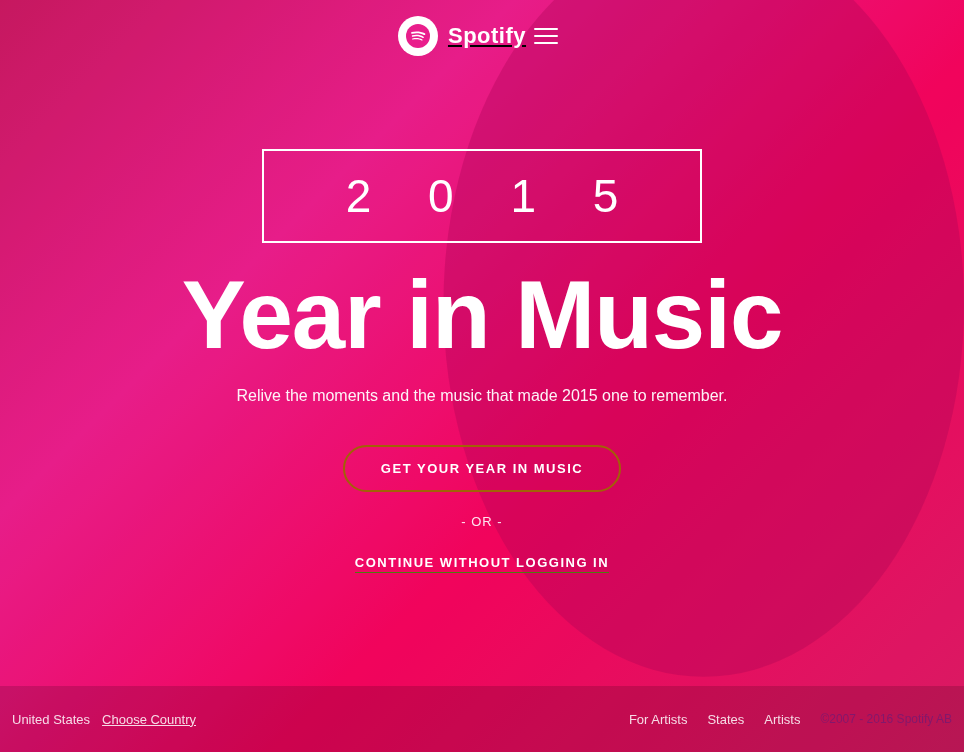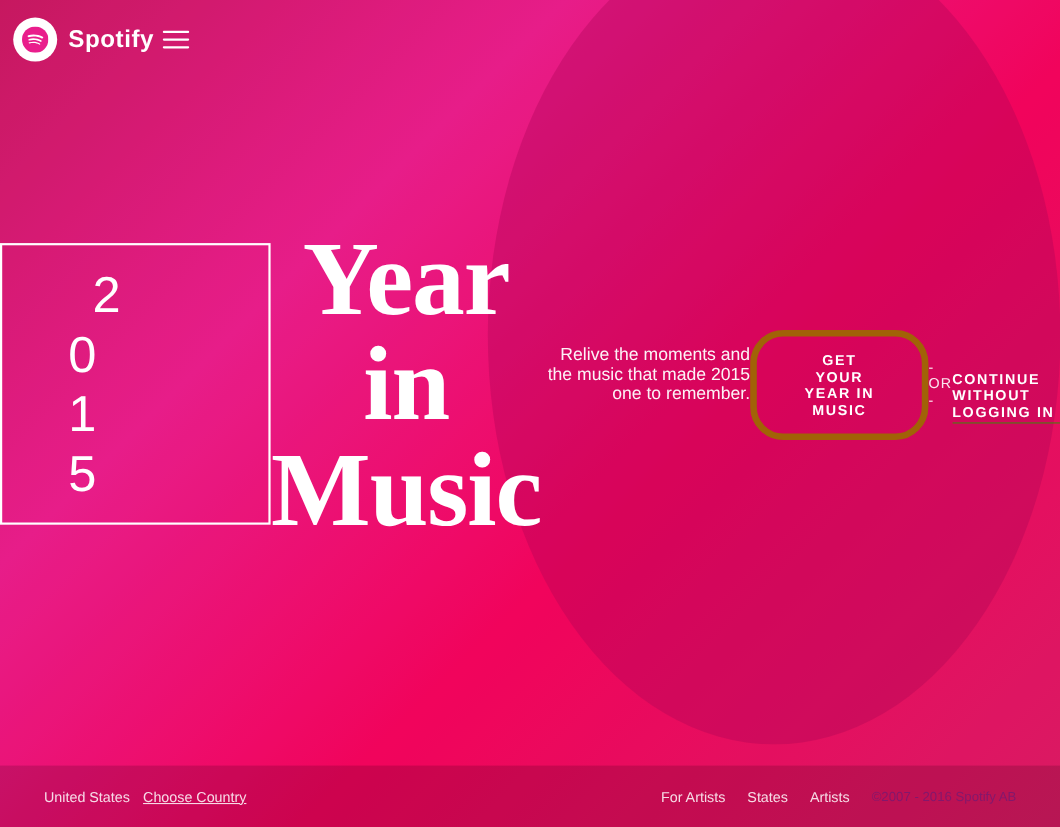--- a/index.html
+++ b/index.html
@@ -45,23 +45,24 @@
 
     
     .header {
       position: absolute;
       top: 0;
       left: 0;
       right: 0;
       height: 72px;
       display: flex;
       align-items: center;
-      justify-content: flex-start;
-      padding: 0 12px;
+      justify-content: center;
+      padding: 0 44px;
       z-index: 10;
+      text-decoration: underline;
     }
 
     .spotify-logo {
       display: flex;
       align-items: center;
       gap: 10px;
       text-decoration: none;
     }
 
     .spotify-logo-circle {
@@ -103,20 +104,21 @@
     }
 
     
     .main-content {
       position: absolute;
       top: 0;
       left: 0;
       right: 0;
       bottom: 50px;
       display: flex;
+      flex-direction: column;
       align-items: center;
       justify-content: center;
       z-index: 10;
       padding-top: 20px;
     }
 
     .year-box {
       border: 2px solid white;
       padding: 18px 60px;
       margin-bottom: 24px;
@@ -131,35 +133,34 @@
     }
 
     .title-text {
       color: white;
       font-size: 96px;
       font-weight: 900;
       line-height: 1;
       text-align: center;
       margin-bottom: 24px;
       letter-spacing: -1px;
-      font-family: Liberation Serif, serif;
     }
 
     .subtitle-text {
       color: white;
       font-size: 16px;
       font-weight: 400;
       text-align: right;
       margin-bottom: 40px;
       opacity: 0.95;
     }
 
     .cta-button {
       background: transparent;
-      border: 6px solid #a16207;
+      border: 2px solid #a16207;
       color: white;
       padding: 14px 36px;
       font-size: 13px;
       font-weight: 700;
       letter-spacing: 1.5px;
       text-transform: uppercase;
       cursor: pointer;
       border-radius: 30px;
       margin-bottom: 22px;
       transition: background 0.2s;
@@ -185,25 +186,25 @@
       border-bottom: 1px solid #4d7c0f;
       padding-bottom: 2px;
     }
 
     
     .footer {
       position: absolute;
       bottom: 0;
       left: 0;
       right: 0;
-      height: 56px;
+      height: 66px;
       display: flex;
       align-items: center;
       justify-content: space-between;
-      padding: 0 40px;
+      padding: 0 12px;
       z-index: 10;
       background: rgba(0,0,0,0.15);
     }
 
     .footer-left {
       display: flex;
       align-items: center;
       gap: 12px;
     }
 

